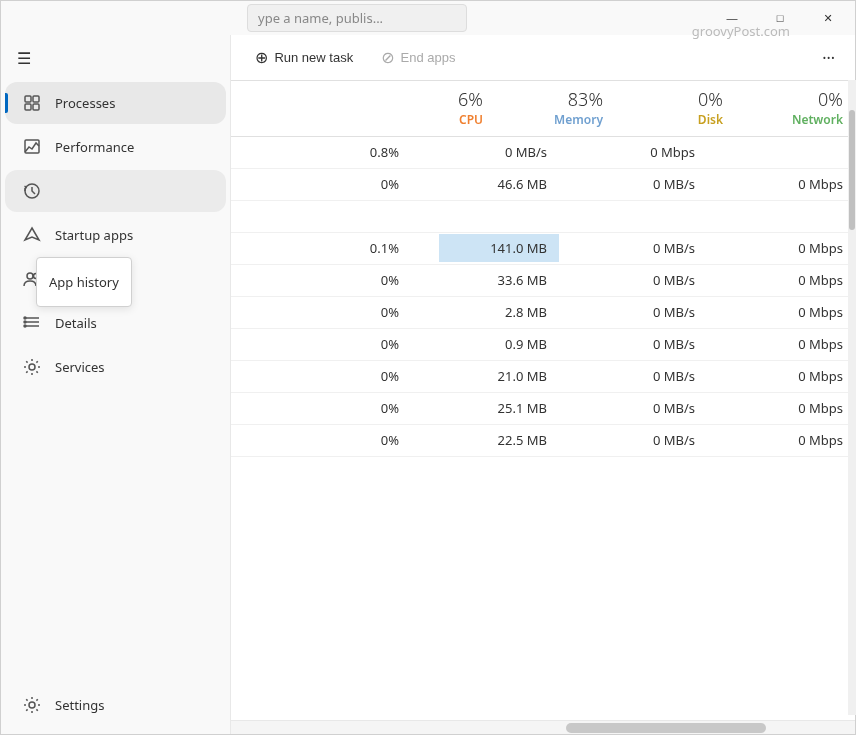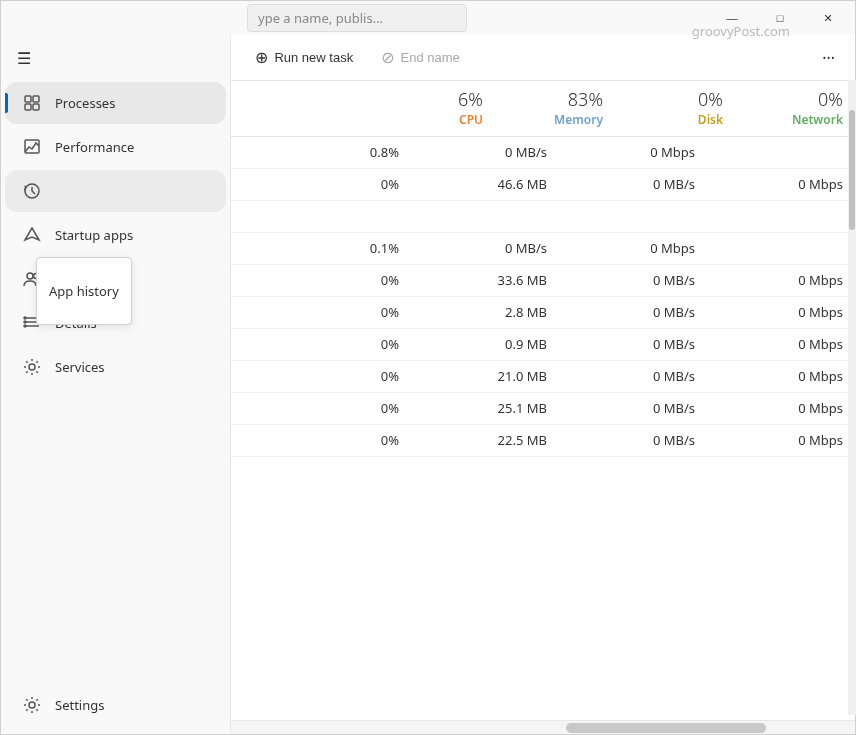--- a/index.html
+++ b/index.html
@@ -148,21 +148,21 @@
     .sidebar-spacer { flex: 1; }
 
     
     .tooltip {
       position: absolute;
       left: 35px;
       top: 222px;
       background: #fff;
       border: 1px solid #d0d0d0;
       border-radius: 4px;
-      padding: 24px 12px;
+      padding: 15px 12px;
       font-size: 13px;
       color: #333;
       white-space: nowrap;
       box-shadow: 0 2px 8px rgba(0,0,0,0.1);
       z-index: 100;
     }
 
     
     .right-panel {
       flex: 1;
@@ -419,21 +419,21 @@
 
     <div class="right-panel">
 
       <div class="toolbar">
         <button class="toolbar-btn">
           <span style="font-size:16px;">⊕</span>
           <span>Run new task</span>
         </button>
         <button class="toolbar-btn disabled">
           <span style="font-size:16px; color:#aaa;">⊘</span>
-          <span>End name</span>
+          <span>End apps</span>
         </button>
         <div style="margin-left:auto;" class="toolbar-more">···</div>
       </div>
 
       <div class="table-header">
         <div class="col-header name"></div>
         <div class="col-header cpu">
           <span class="col-pct">6%</span>
           <span>CPU</span>
         </div>
@@ -469,20 +469,21 @@
           <div class="table-row">
       <div class="cell name"></div>
       <div class="cell"></div>
       <div class="cell"></div>
       <div class="cell"></div>
       <div class="cell"></div>
     </div>
           <div class="table-row">
       <div class="cell name"></div>
       <div class="cell">0.1%</div>
+      <div class="cell highlight-mem">141.0 MB</div>
       <div class="cell">0 MB/s</div>
       <div class="cell">0 Mbps</div>
     </div>
           <div class="table-row">
       <div class="cell name"></div>
       <div class="cell">0%</div>
       <div class="cell">33.6 MB</div>
       <div class="cell">0 MB/s</div>
       <div class="cell">0 Mbps</div>
     </div>

